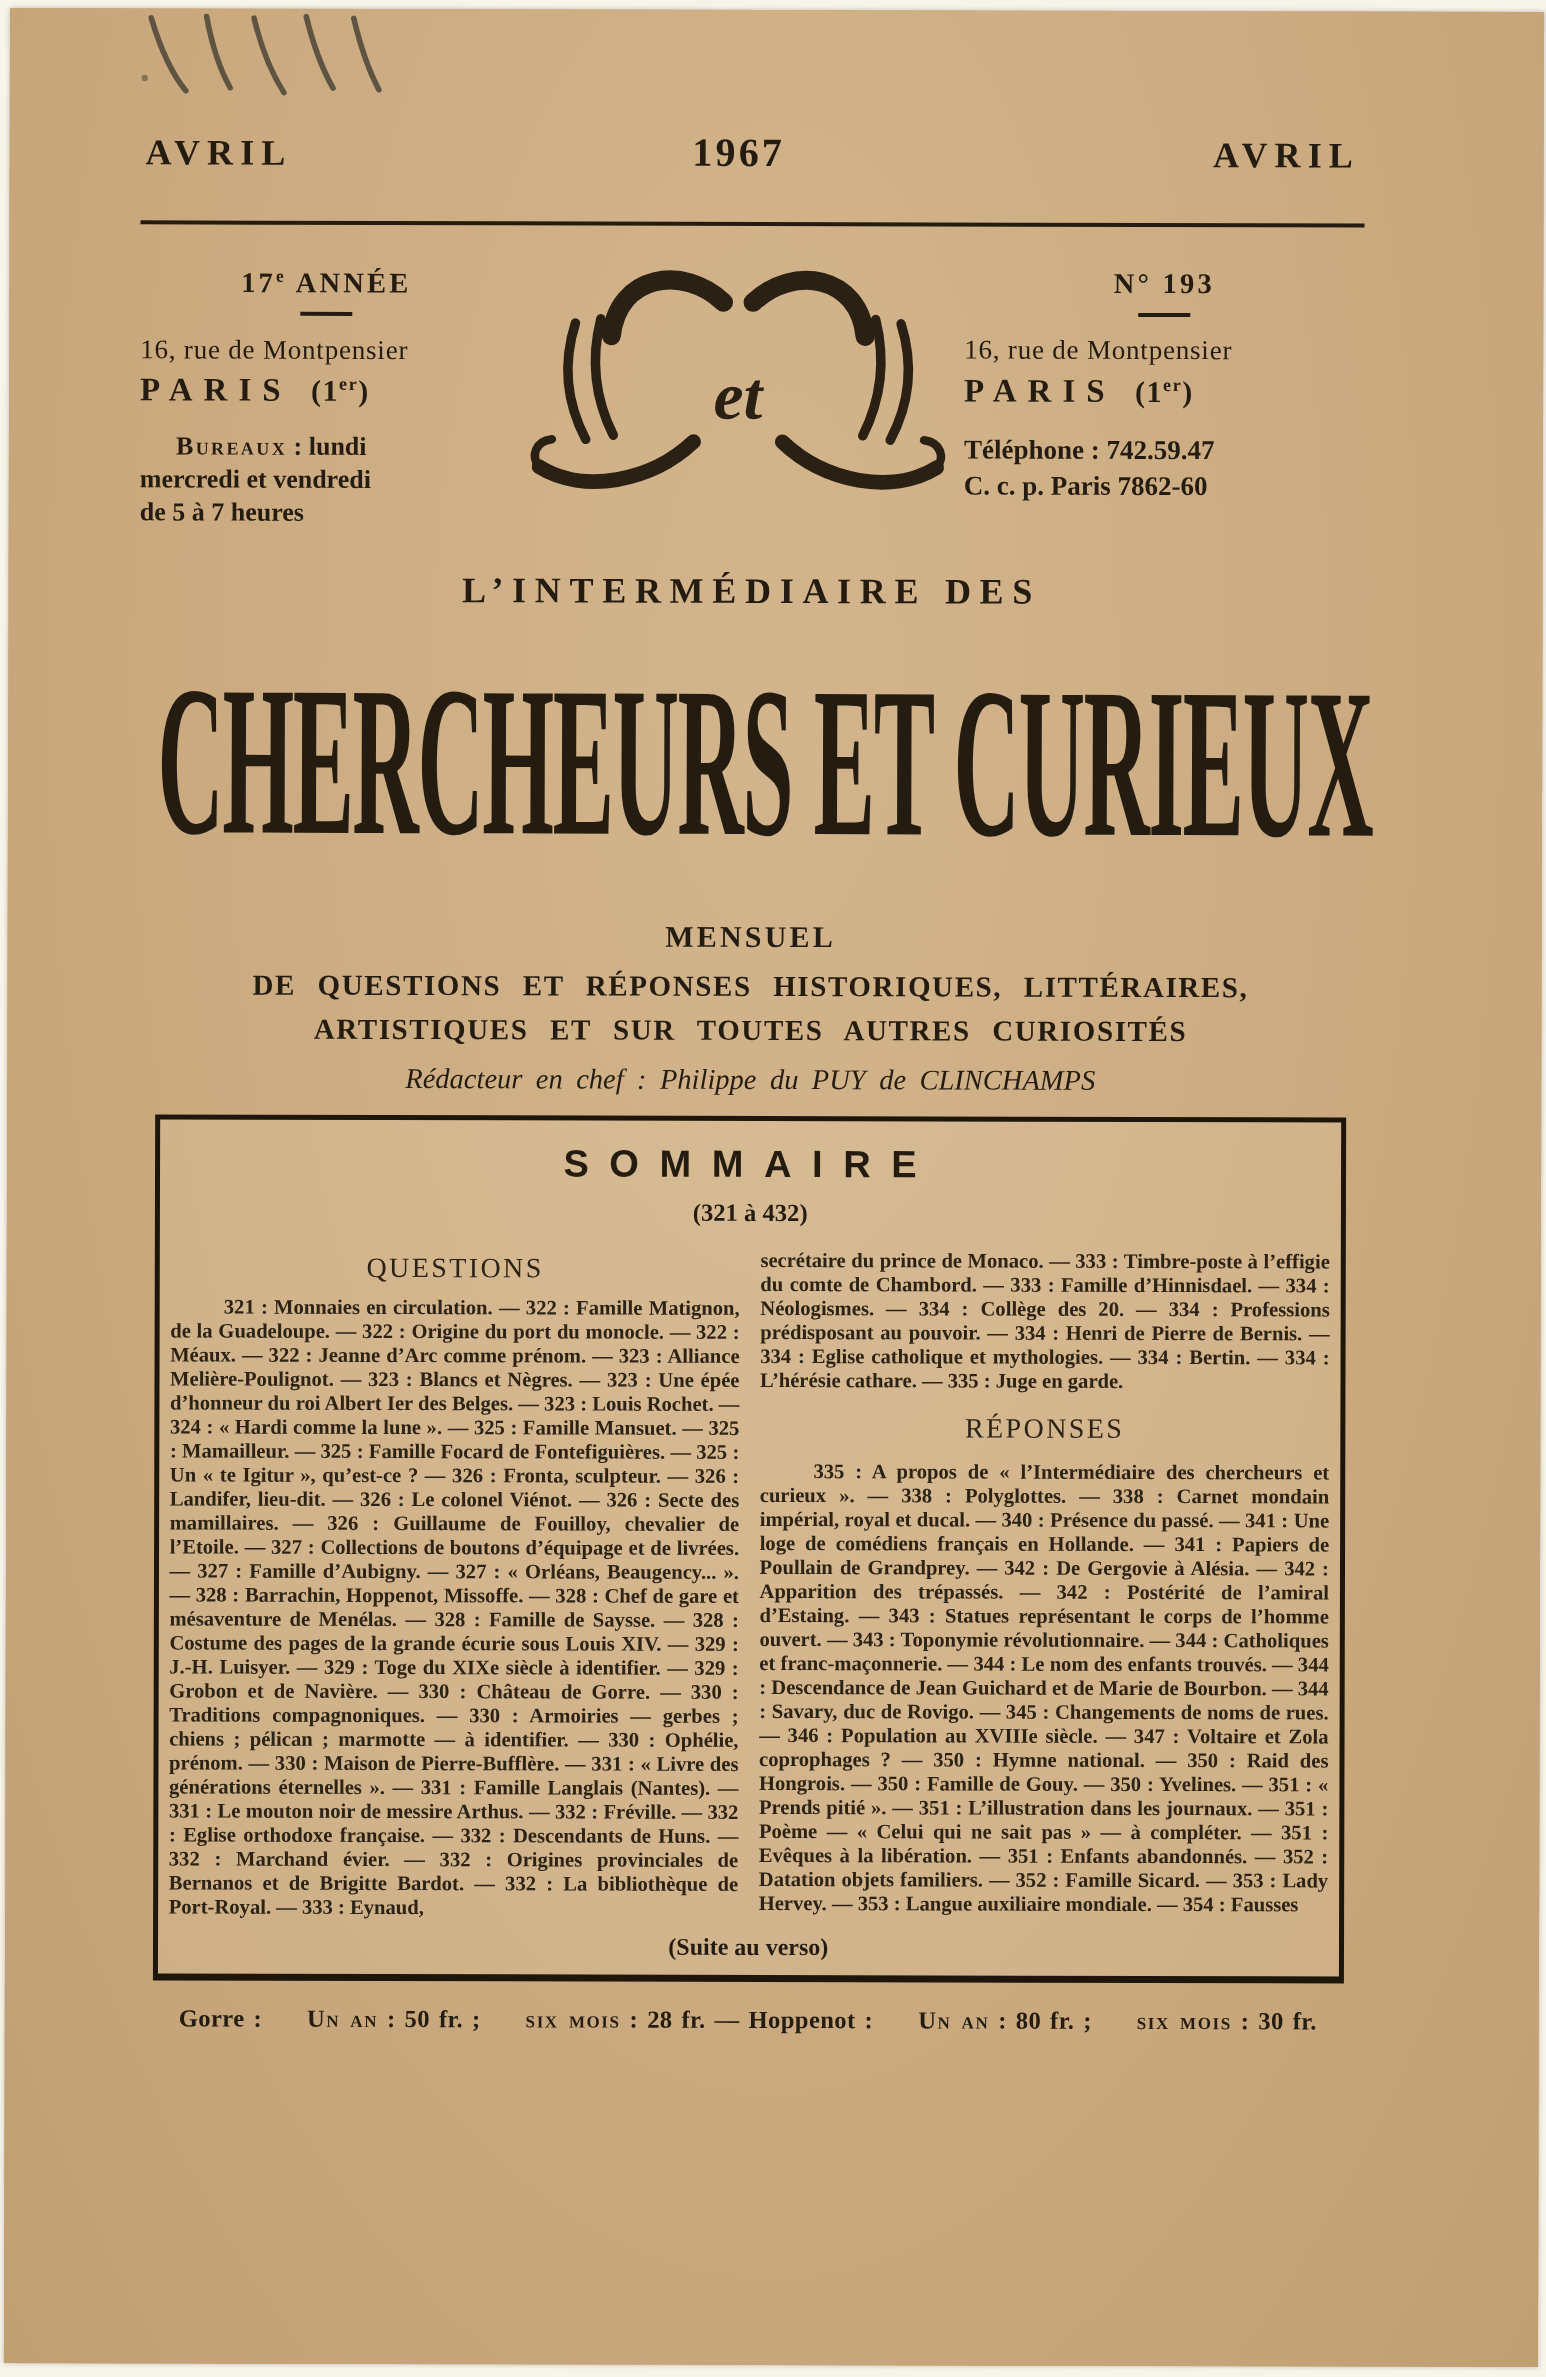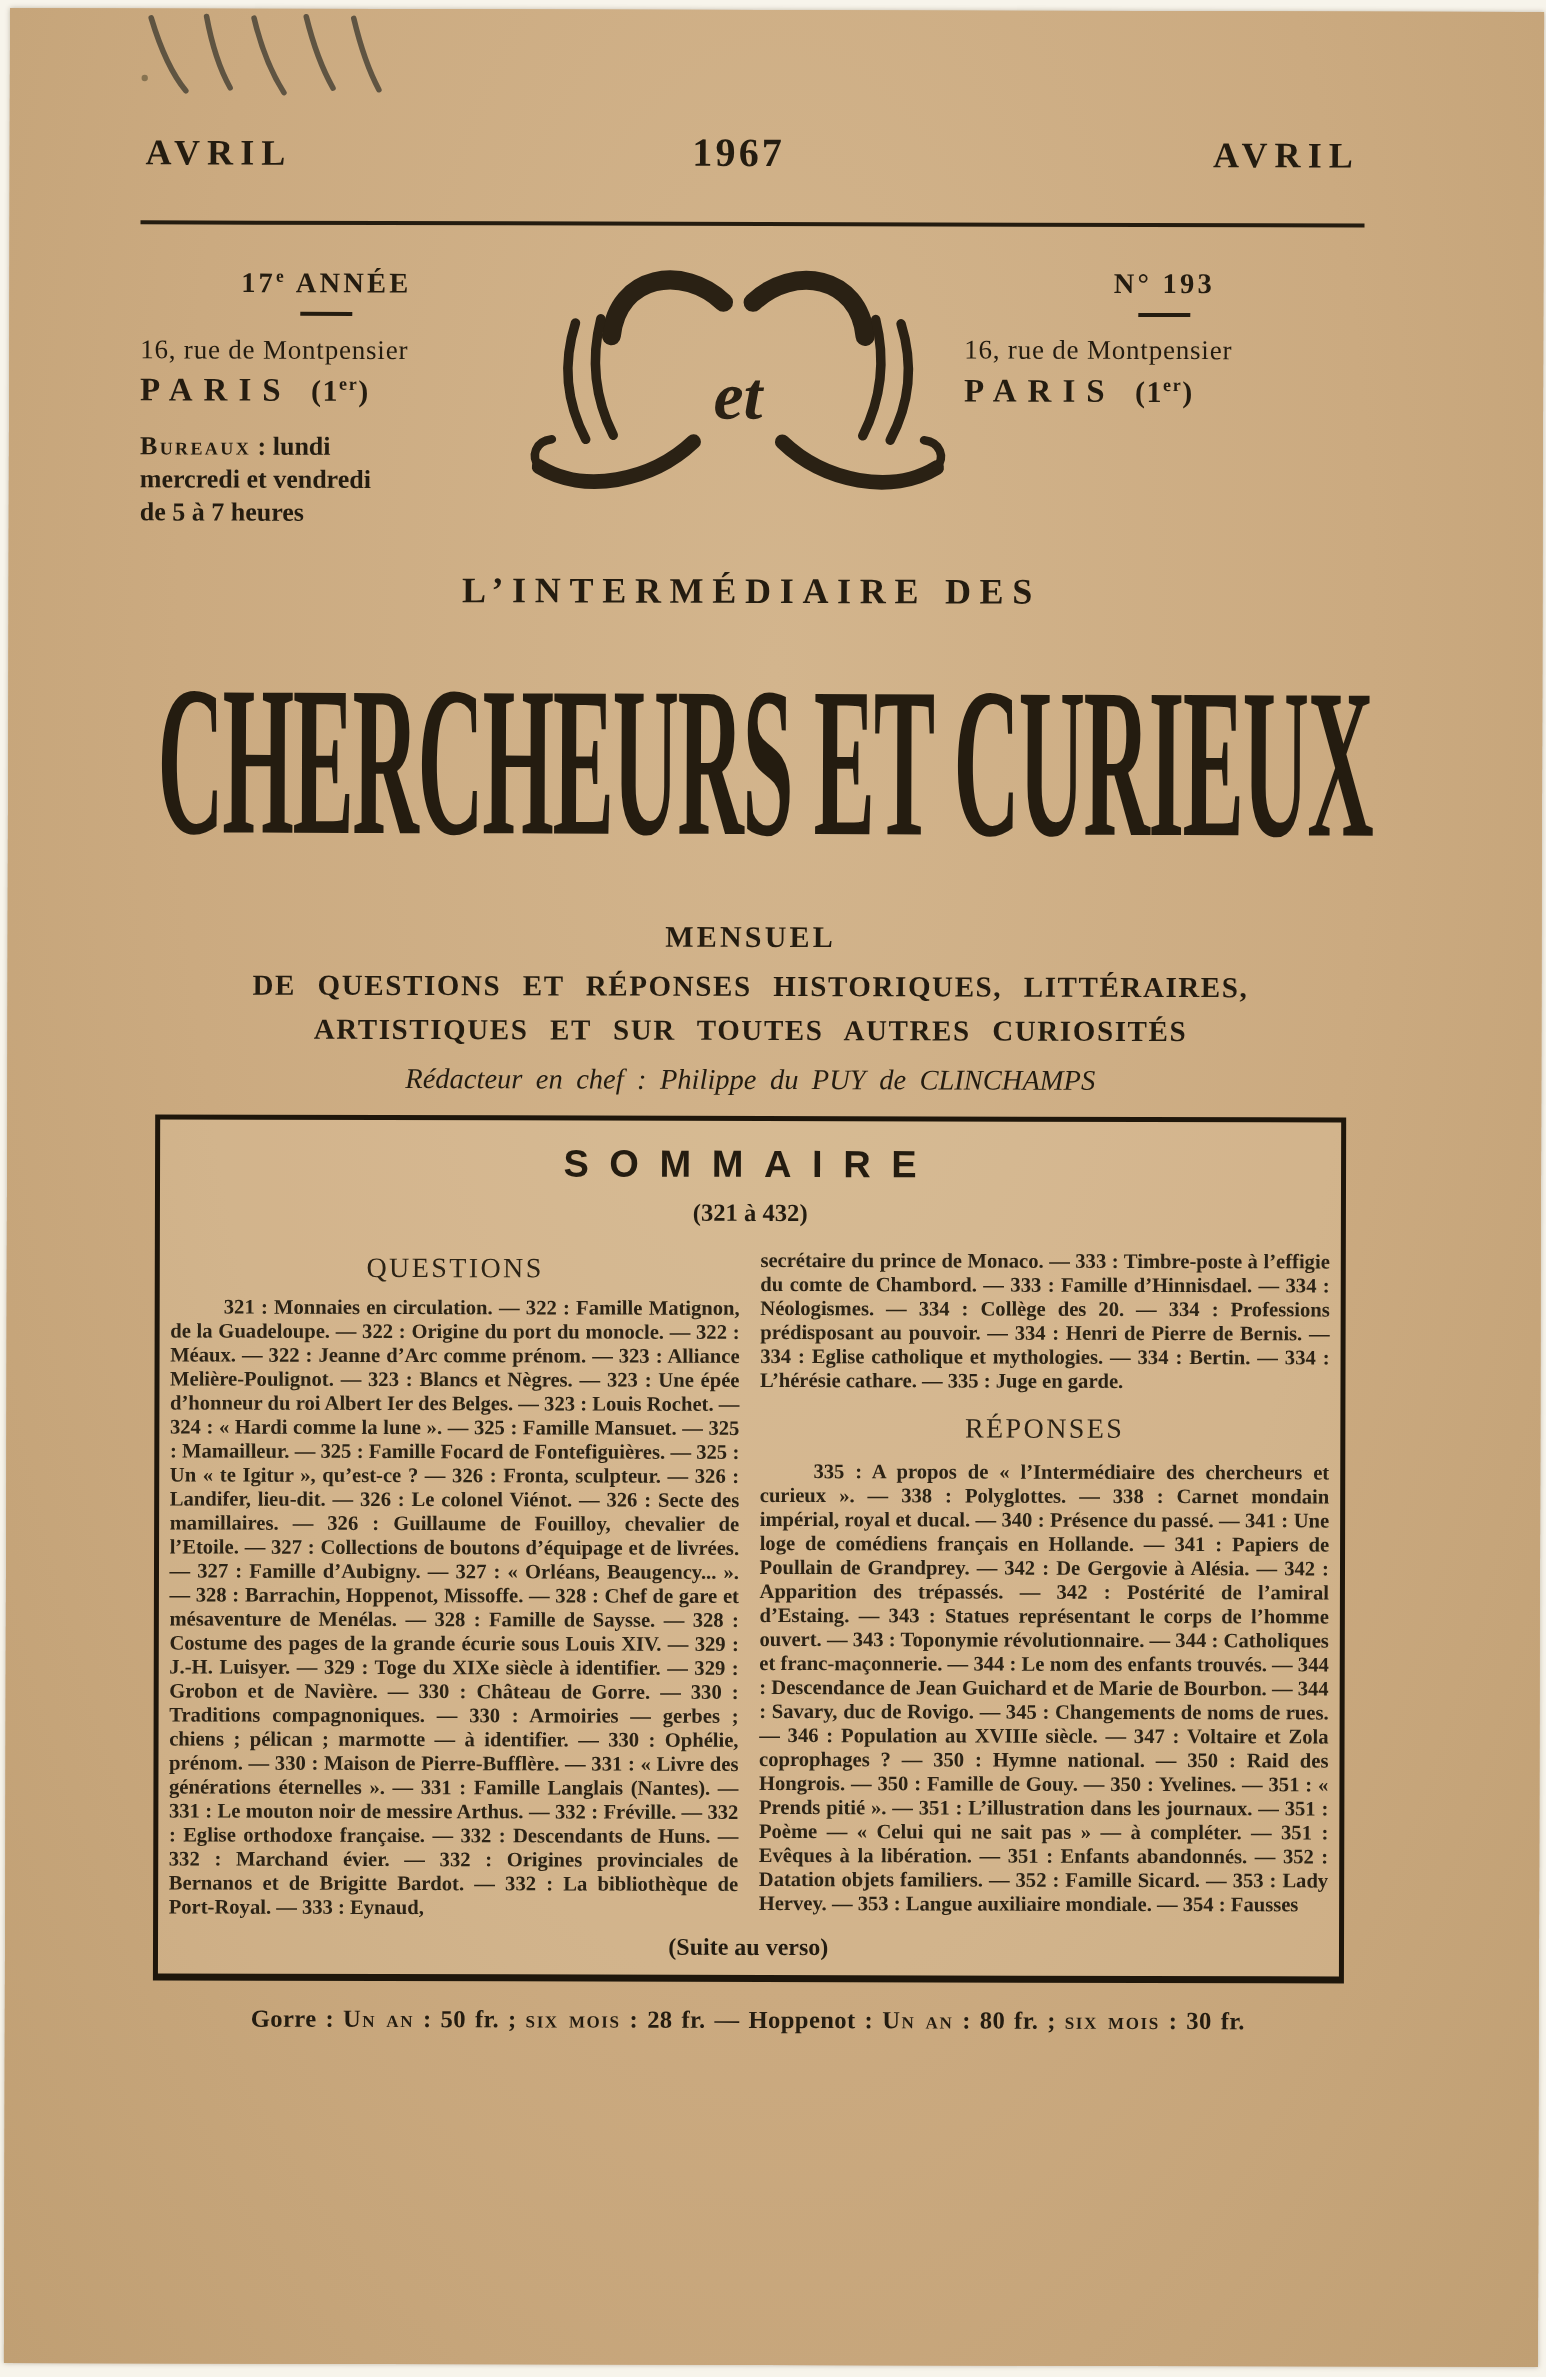--- a/index.html
+++ b/index.html
@@ -32,21 +32,21 @@
   .mast-center{flex:1;display:flex;justify-content:center;align-items:flex-start;margin-top:-9.5px;}
   .mast-right{width:400px;}
   .vol-line{font-weight:bold;font-size:28.5px;text-align:center;letter-spacing:3.2px;}
   .vol-line sup{font-size:17.4px;}
   .mini-dash{width:52px;height:4px;background:#241c10;margin:12.7px auto 17.4px;}
   .addr{font-weight:normal;font-size:27px;line-height:1.25;letter-spacing:0.8px;}
   .city-line{font-weight:bold;font-size:33px;letter-spacing:11px;margin-top:4.8px;}
   .city-line .dist{letter-spacing:1.6px;font-size:30px;}
   .city-line sup{font-size:18px;}
   .hours{font-weight:bold;font-size:26px;line-height:1.28;margin-top:20.6px;}
-  .sc{font-variant:small-caps;}
+  .sc{font-variant:small-caps;margin-left:36px;}
   .hours .sc{letter-spacing:2.4px;}
   .tel{font-weight:bold;font-size:27px;line-height:1.35;margin-top:22px;}
 
   
   .logo-svg .stroke{stroke:#2a2114;fill:none;stroke-linecap:round;}
   .logo-et{font-style:italic;font-weight:bold;font-size:64px;font-family:"Liberation Serif",serif;fill:#2a2114;}
 
   
   .kicker{text-align:center;font-weight:bold;font-size:36px;letter-spacing:8.7px;margin-top:35px;}
   .main-title{
@@ -151,20 +151,24 @@
       </div>
 
       <div class="mast-right">
         <div class="vol-line">N° 193</div>
         <div class="mini-dash"></div>
         <div class="addr">16, rue de Montpensier</div>
         <div class="city-line">
           <span>PARIS</span>
           <span class="dist"><span>(1</span><sup>er</sup><span>)</span></span>
         </div>
+        <div class="tel">
+          <span>Téléphone : 742.59.47</span><br>
+          <span>C. c. p. Paris 7862-60</span>
+        </div>
       </div>
     </div>
 
     <div class="kicker">L’INTERMÉDIAIRE DES</div>
     <div class="main-title">CHERCHEURS ET CURIEUX</div>
     <div class="frequency">MENSUEL</div>
     <div class="subline">DE QUESTIONS ET RÉPONSES HISTORIQUES, LITTÉRAIRES,</div>
     <div class="subline subline2">ARTISTIQUES ET SUR TOUTES AUTRES CURIOSITÉS</div>
     <div class="editor">Rédacteur en chef : Philippe du PUY de CLINCHAMPS</div>
 

